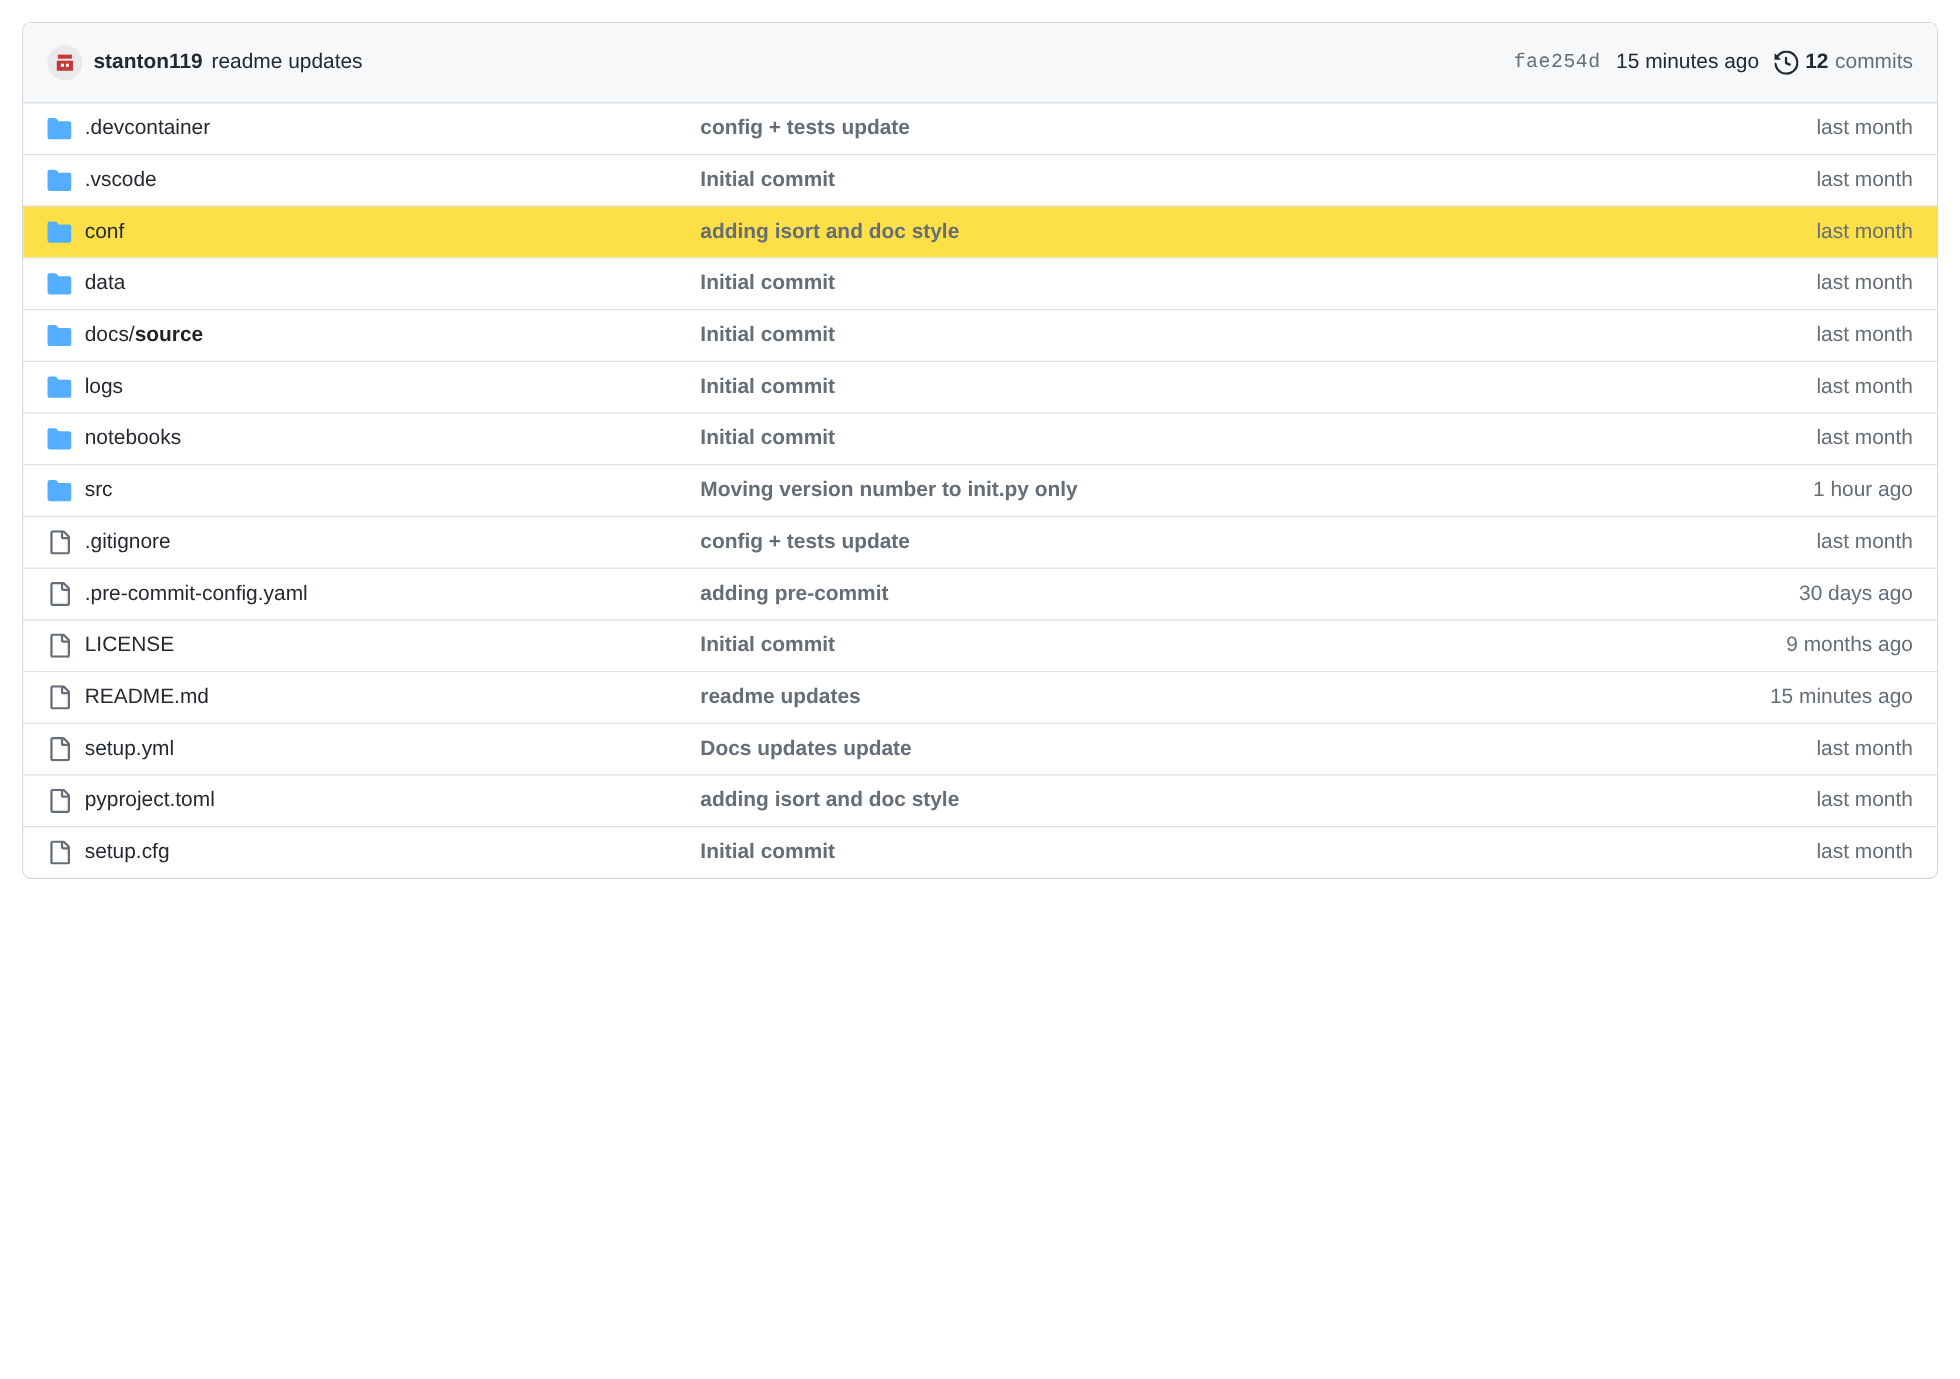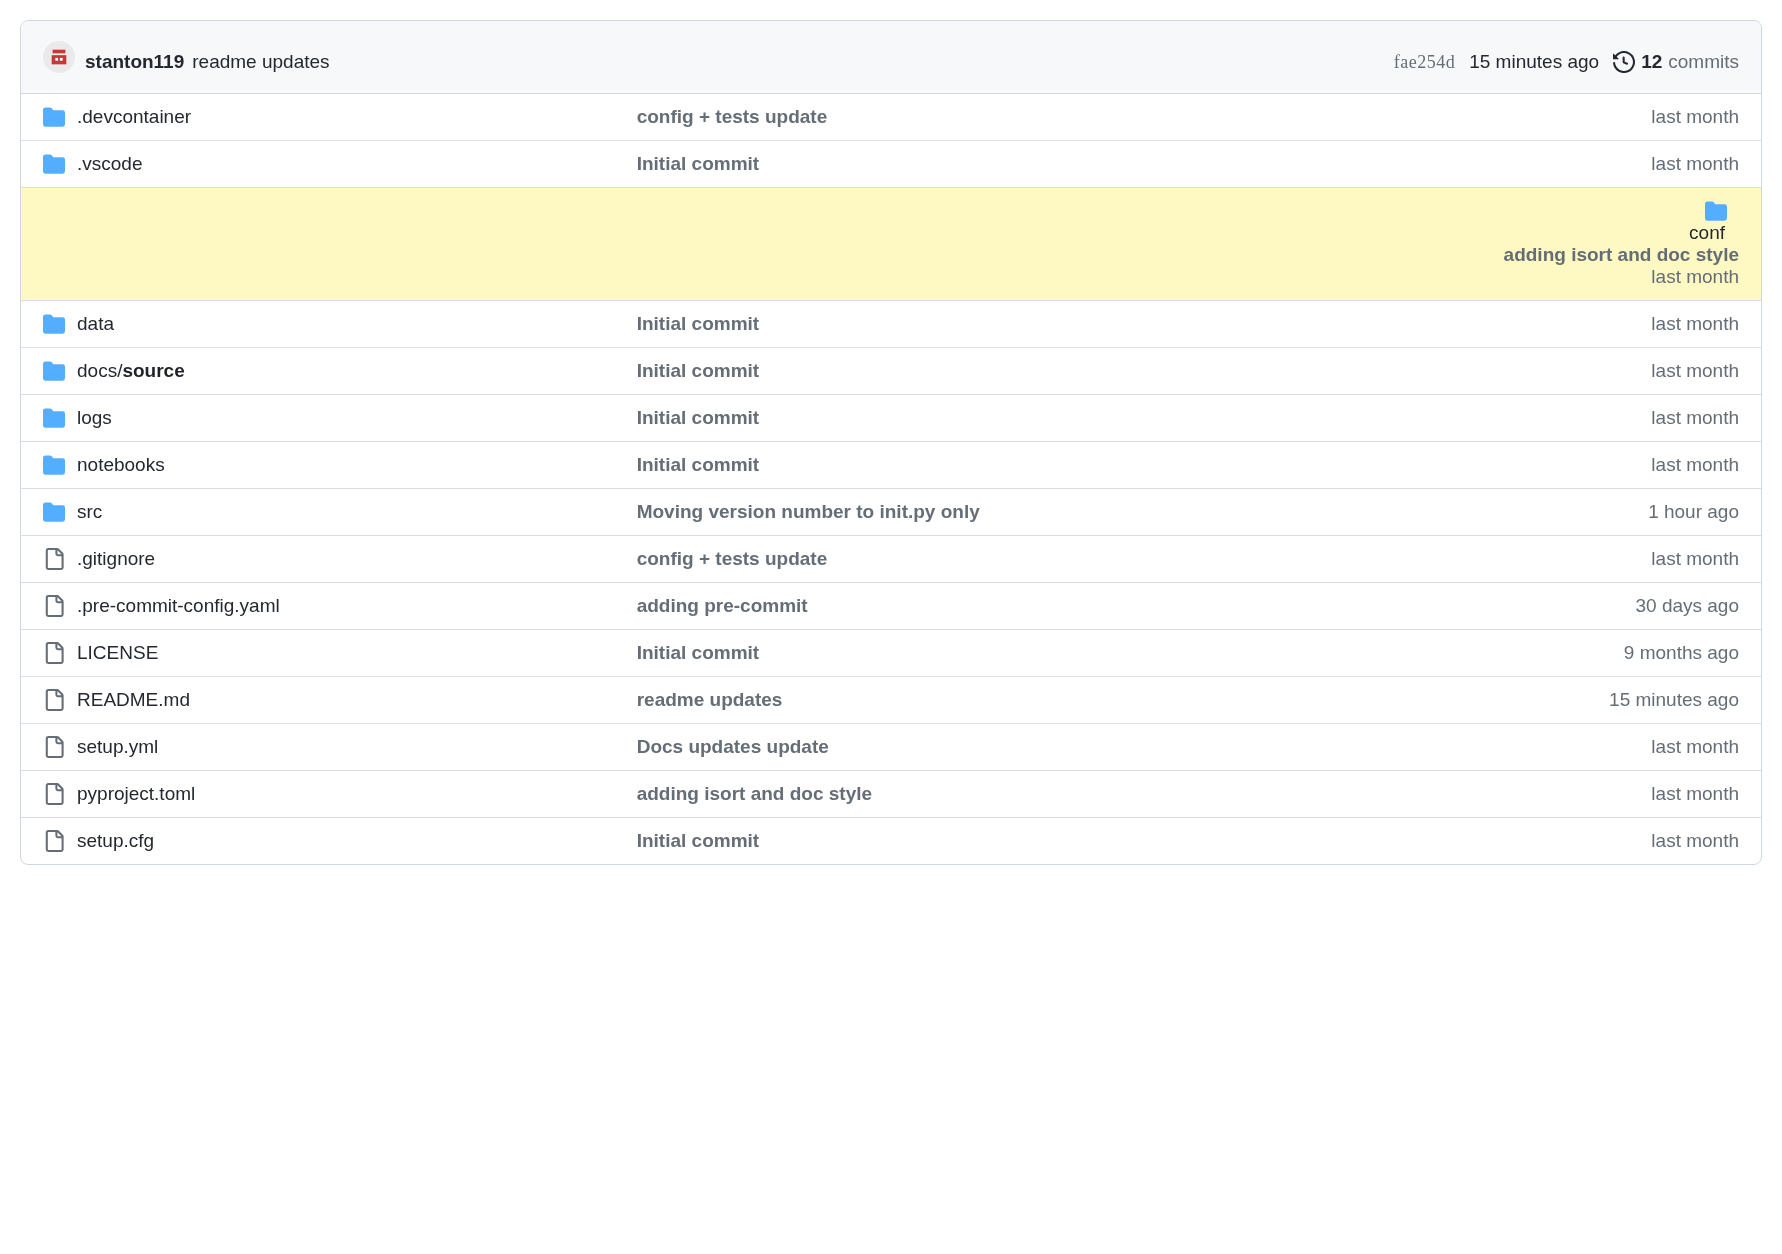--- a/index.html
+++ b/index.html
@@ -14,21 +14,21 @@
       font-size: 19px;
       color: #24292f;
     }
     .file-box {
       border: 1px solid #d0d7de;
       border-radius: 8px;
       overflow: hidden;
     }
     .box-header {
       display: flex;
-      align-items: flex-end;
+      align-items: center;
       padding: 20px 22px;
       background: #f6f8fa;
       border-bottom: 1px solid #d0d7de;
       gap: 10px;
     }
     .avatar {
       width: 32px;
       height: 32px;
       border-radius: 50%;
       background: #eaeaea;
@@ -56,21 +56,21 @@
       gap: 8px;
       min-width: 0;
     }
     .header-right {
       margin-left: auto;
       display: flex;
       align-items: center;
       gap: 14px;
     }
     .commit-sha {
-      font-family: Liberation Serif, serif;
+      font-family: Liberation Mono, monospace;
       color: #656d76;
       font-size: 18px;
       letter-spacing: 0.5px;
     }
     .commit-time {
       color: #24292f;
     }
     .commits-link {
       display: flex;
       align-items: center;
@@ -90,22 +90,21 @@
     .row {
       display: flex;
       align-items: flex-end;
       padding: 12px 22px;
       border-top: 1px solid #d8dee4;
     }
     .row:first-of-type {
       border-top: none;
     }
     .row.hovered {
-      background: #fef9c3;
-      flex-direction: column;
+      background: #fde047;
     }
     .cell-icon {
       width: 34px;
       flex-shrink: 0;
       display: flex;
       align-items: center;
     }
     .cell-name {
       flex: 0 0 33%;
       min-width: 0;

